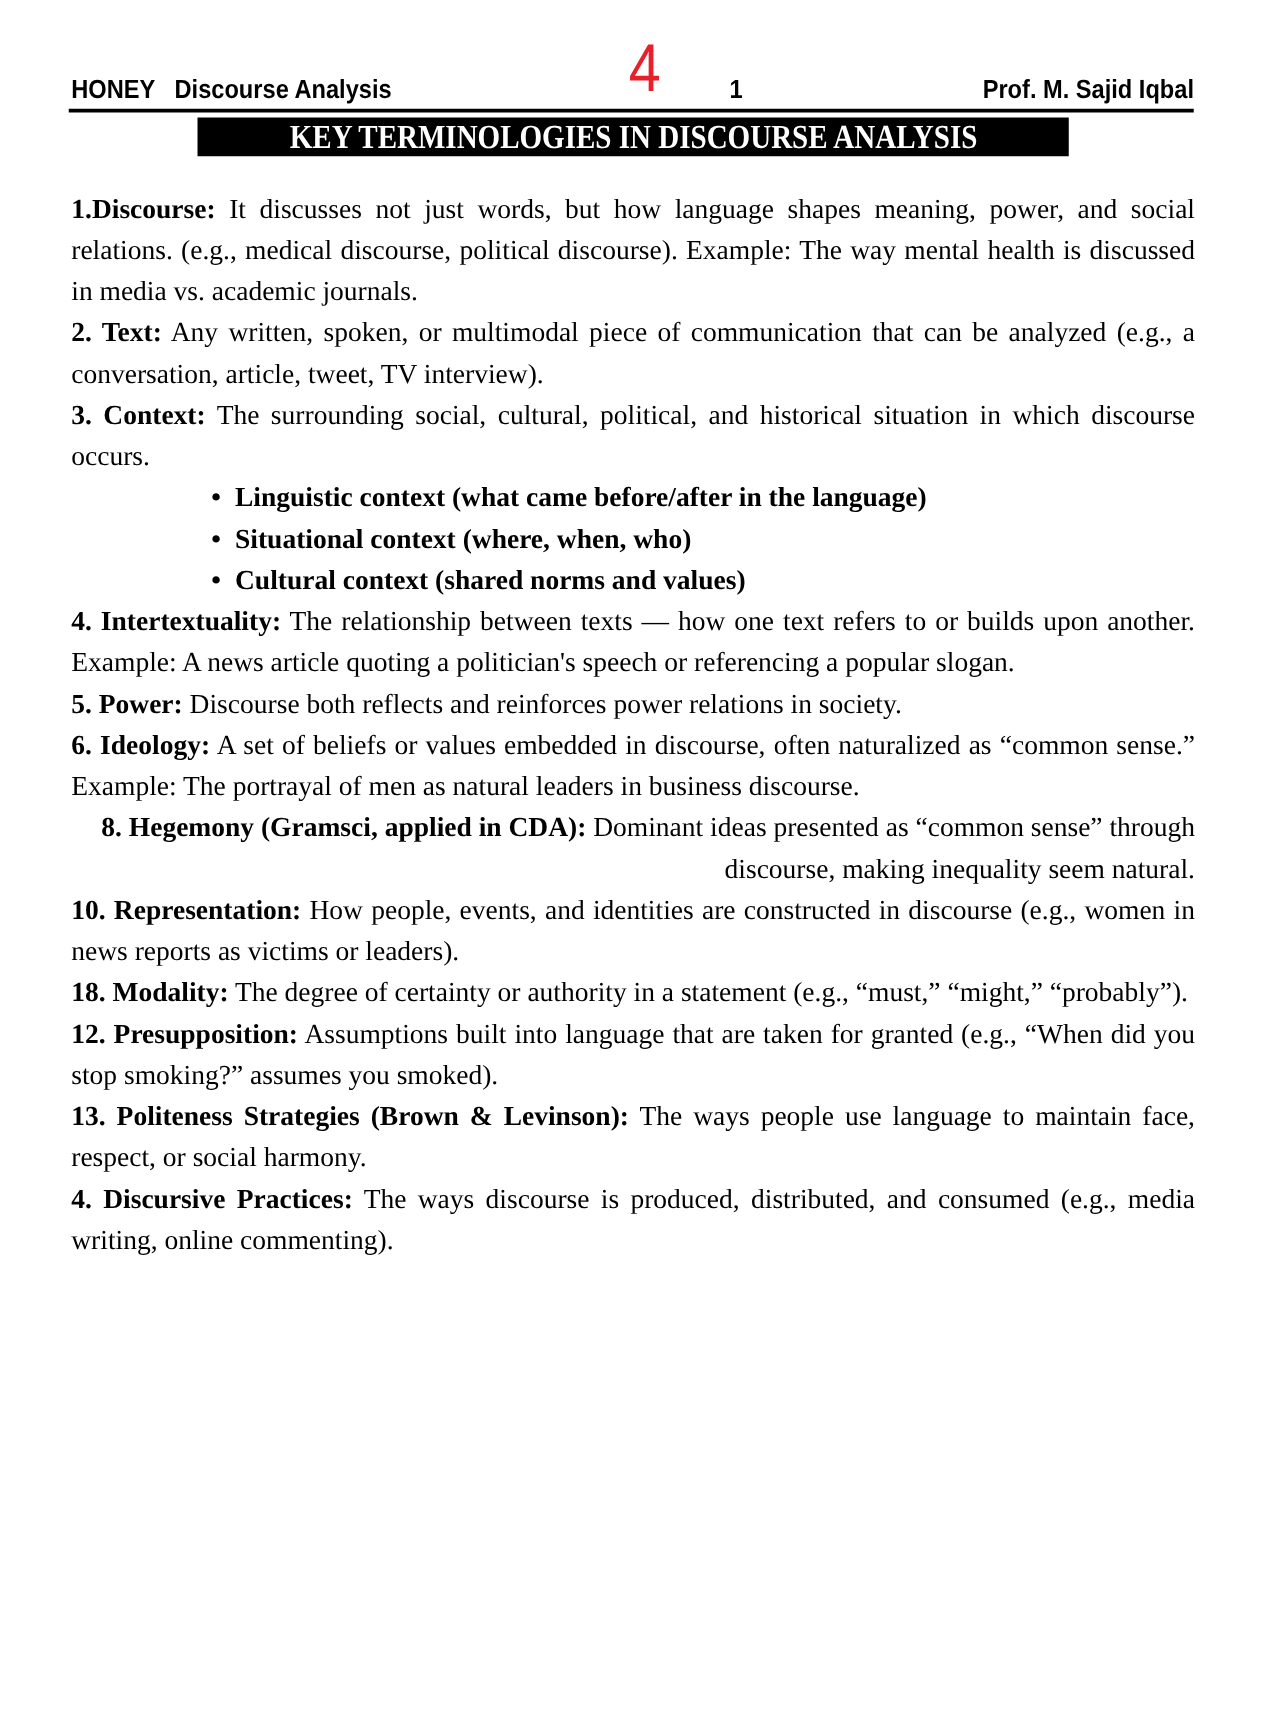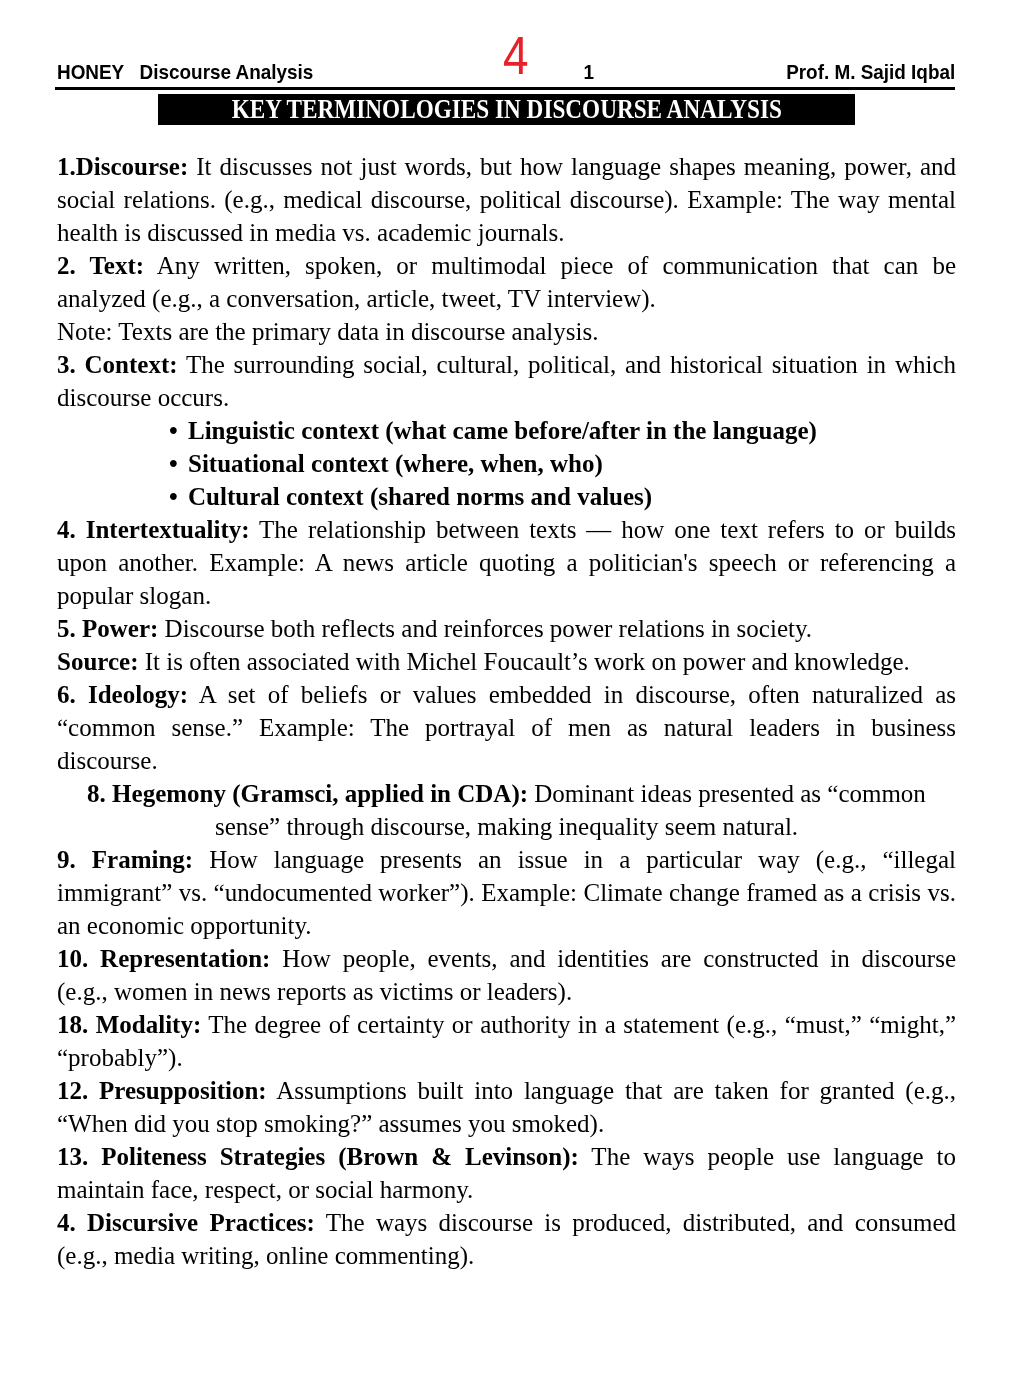--- a/index.html
+++ b/index.html
@@ -25,25 +25,25 @@
       position: absolute; left: 158px; top: 94px; width: 697px; height: 31px; background: #000;
       display: flex; align-items: flex-start; justify-content: center; overflow: hidden;
     }
     .title-text {
       font-family: "Liberation Serif", serif; font-weight: bold; font-size: 27px; color: #fff;
       white-space: nowrap; transform: scaleX(0.86); letter-spacing: 0px;
     }
 
     .content {
       position: absolute; left: 57px; top: 150px; width: 899px;
-      font-family: "Liberation Serif", serif; font-size: 25px; color: #000;
+      font-family: "Liberation Serif", serif; font-size: 22px; color: #000;
       line-height: 33px;
     }
     .para { margin: 0; text-align: justify; }
-    .para.last-left { text-align: center; }
+    .para.last-left { text-align: right; }
     .term { font-weight: bold; }
     .bullets { margin: 0; padding: 0; list-style: none; }
     .bullets li { padding-left: 112px; position: relative; font-weight: bold; }
     .bullets li .dot { position: absolute; left: 112px; top: 0; }
     .bullets li .btxt { padding-left: 19px; }
   </style>
 </head>
 <body>
 
 <div class="page">
@@ -56,32 +56,29 @@
   <div class="red-number">4</div>
   <div class="header-rule"></div>
 
   <div class="title-box">
     <span class="title-text">KEY TERMINOLOGIES IN DISCOURSE ANALYSIS</span>
   </div>
 
   <div class="content">
     <p class="para"><span class="term">1.Discourse:</span><span> It discusses not just words, but how language shapes meaning, power, and social relations. (e.g., medical discourse, political discourse). Example: The way mental health is discussed in media vs. academic journals.</span></p>
     <p class="para"><span class="term">2. Text:</span><span> Any written, spoken, or multimodal piece of communication that can be analyzed (e.g., a conversation, article, tweet, TV interview).</span></p>
-    <p class="para"><span>Note: Texts are the primary data in discourse analysis.</span></p>
     <p class="para"><span class="term">3. Context:</span><span> The surrounding social, cultural, political, and historical situation in which discourse occurs.</span></p>
     <ul class="bullets">
       <li><span class="dot">•</span><span class="btxt">Linguistic context (what came before/after in the language)</span></li>
       <li><span class="dot">•</span><span class="btxt">Situational context (where, when, who)</span></li>
       <li><span class="dot">•</span><span class="btxt">Cultural context (shared norms and values)</span></li>
     </ul>
     <p class="para"><span class="term">4. Intertextuality:</span><span> The relationship between texts — how one text refers to or builds upon another. Example: A news article quoting a politician's speech or referencing a popular slogan.</span></p>
     <p class="para"><span class="term">5. Power:</span><span> Discourse both reflects and reinforces power relations in society.</span></p>
-    <p class="para"><span class="term">Source:</span><span> It is often associated with Michel Foucault’s work on power and knowledge.</span></p>
     <p class="para"><span class="term">6. Ideology:</span><span> A set of beliefs or values embedded in discourse, often naturalized as “common sense.” Example: The portrayal of men as natural leaders in business discourse.</span></p>
     <p class="para last-left"><span class="term">8. Hegemony (Gramsci, applied in CDA):</span><span> Dominant ideas presented as “common sense” through discourse, making inequality seem natural.</span></p>
-    <p class="para"><span class="term">9. Framing:</span><span> How language presents an issue in a particular way (e.g., “illegal immigrant” vs. “undocumented worker”). Example: Climate change framed as a crisis vs. an economic opportunity.</span></p>
     <p class="para"><span class="term">10. Representation:</span><span> How people, events, and identities are constructed in discourse (e.g., women in news reports as victims or leaders).</span></p>
     <p class="para"><span class="term">18. Modality:</span><span> The degree of certainty or authority in a statement (e.g., “must,” “might,” “probably”).</span></p>
     <p class="para"><span class="term">12. Presupposition:</span><span> Assumptions built into language that are taken for granted (e.g., “When did you stop smoking?” assumes you smoked).</span></p>
     <p class="para"><span class="term">13. Politeness Strategies (Brown &amp; Levinson):</span><span> The ways people use language to maintain face, respect, or social harmony.</span></p>
     <p class="para"><span class="term">4. Discursive Practices:</span><span> The ways discourse is produced, distributed, and consumed (e.g., media writing, online commenting).</span></p>
   </div>
 </div>
 
 </body></html>

